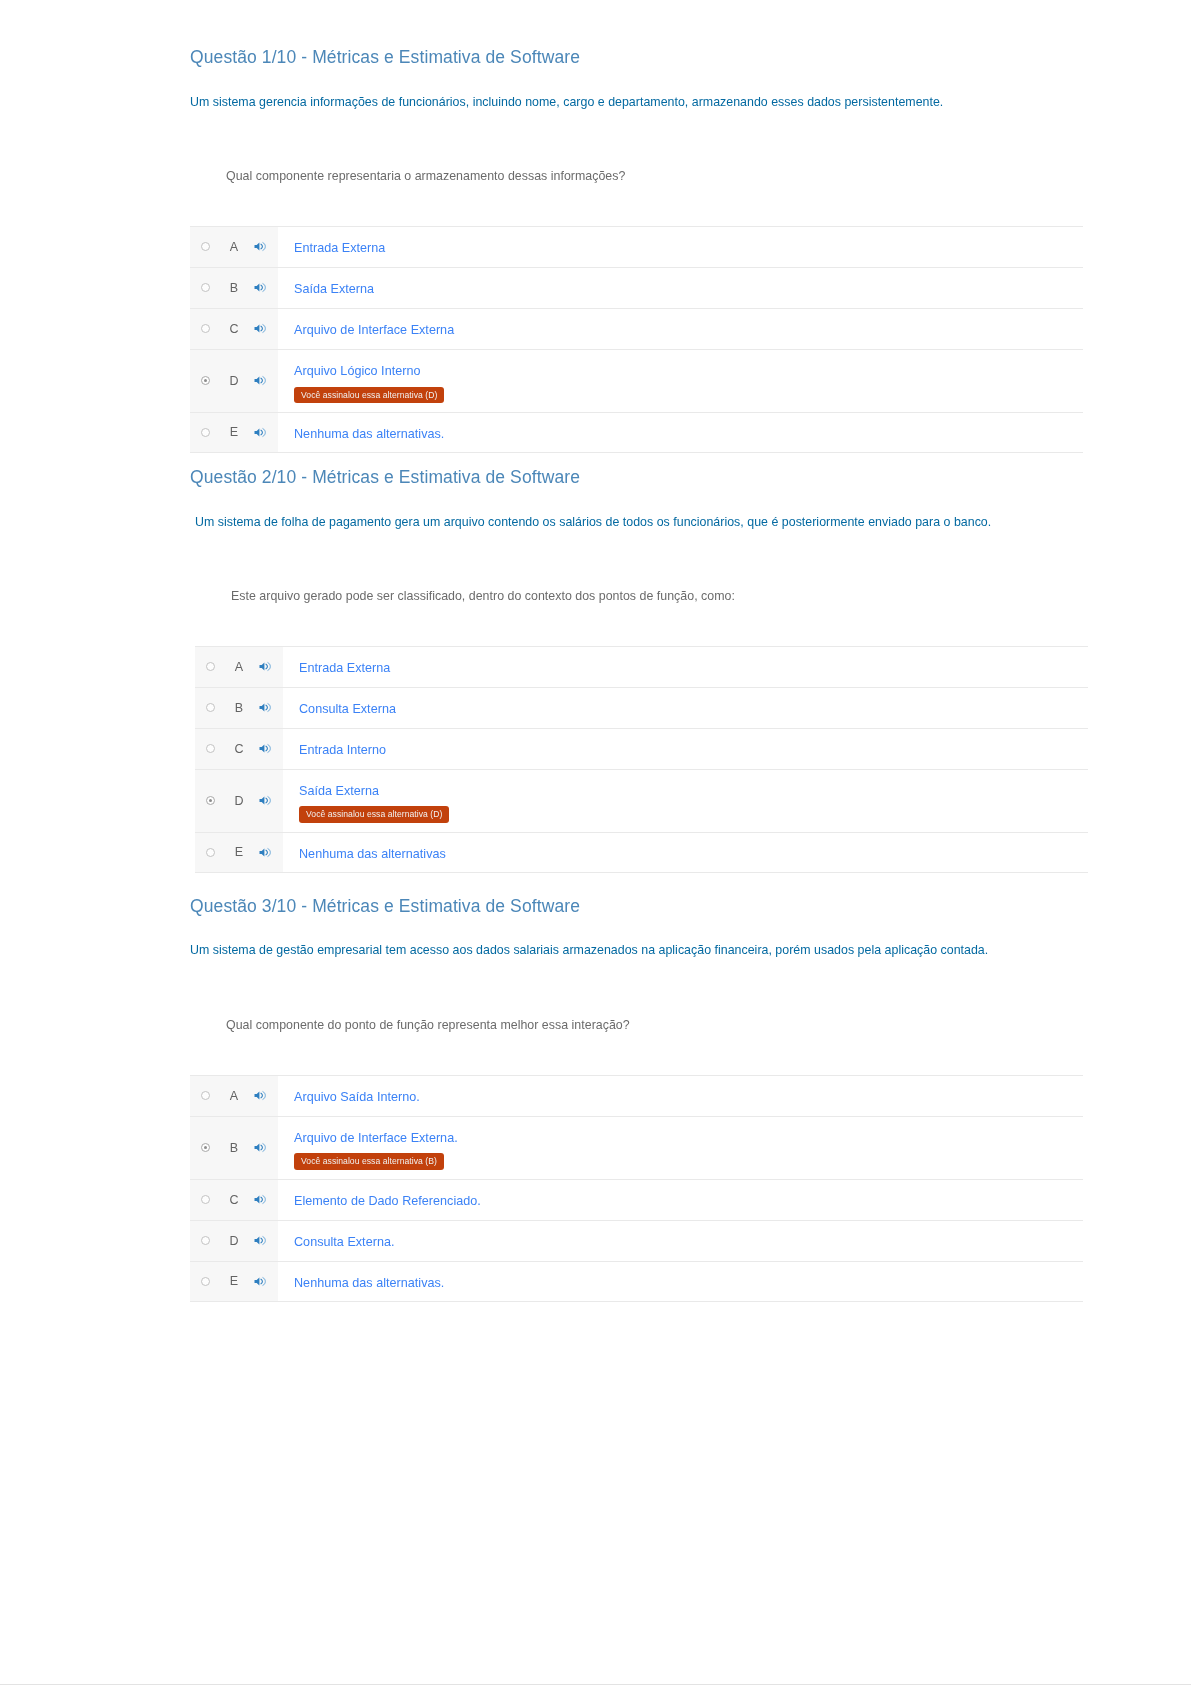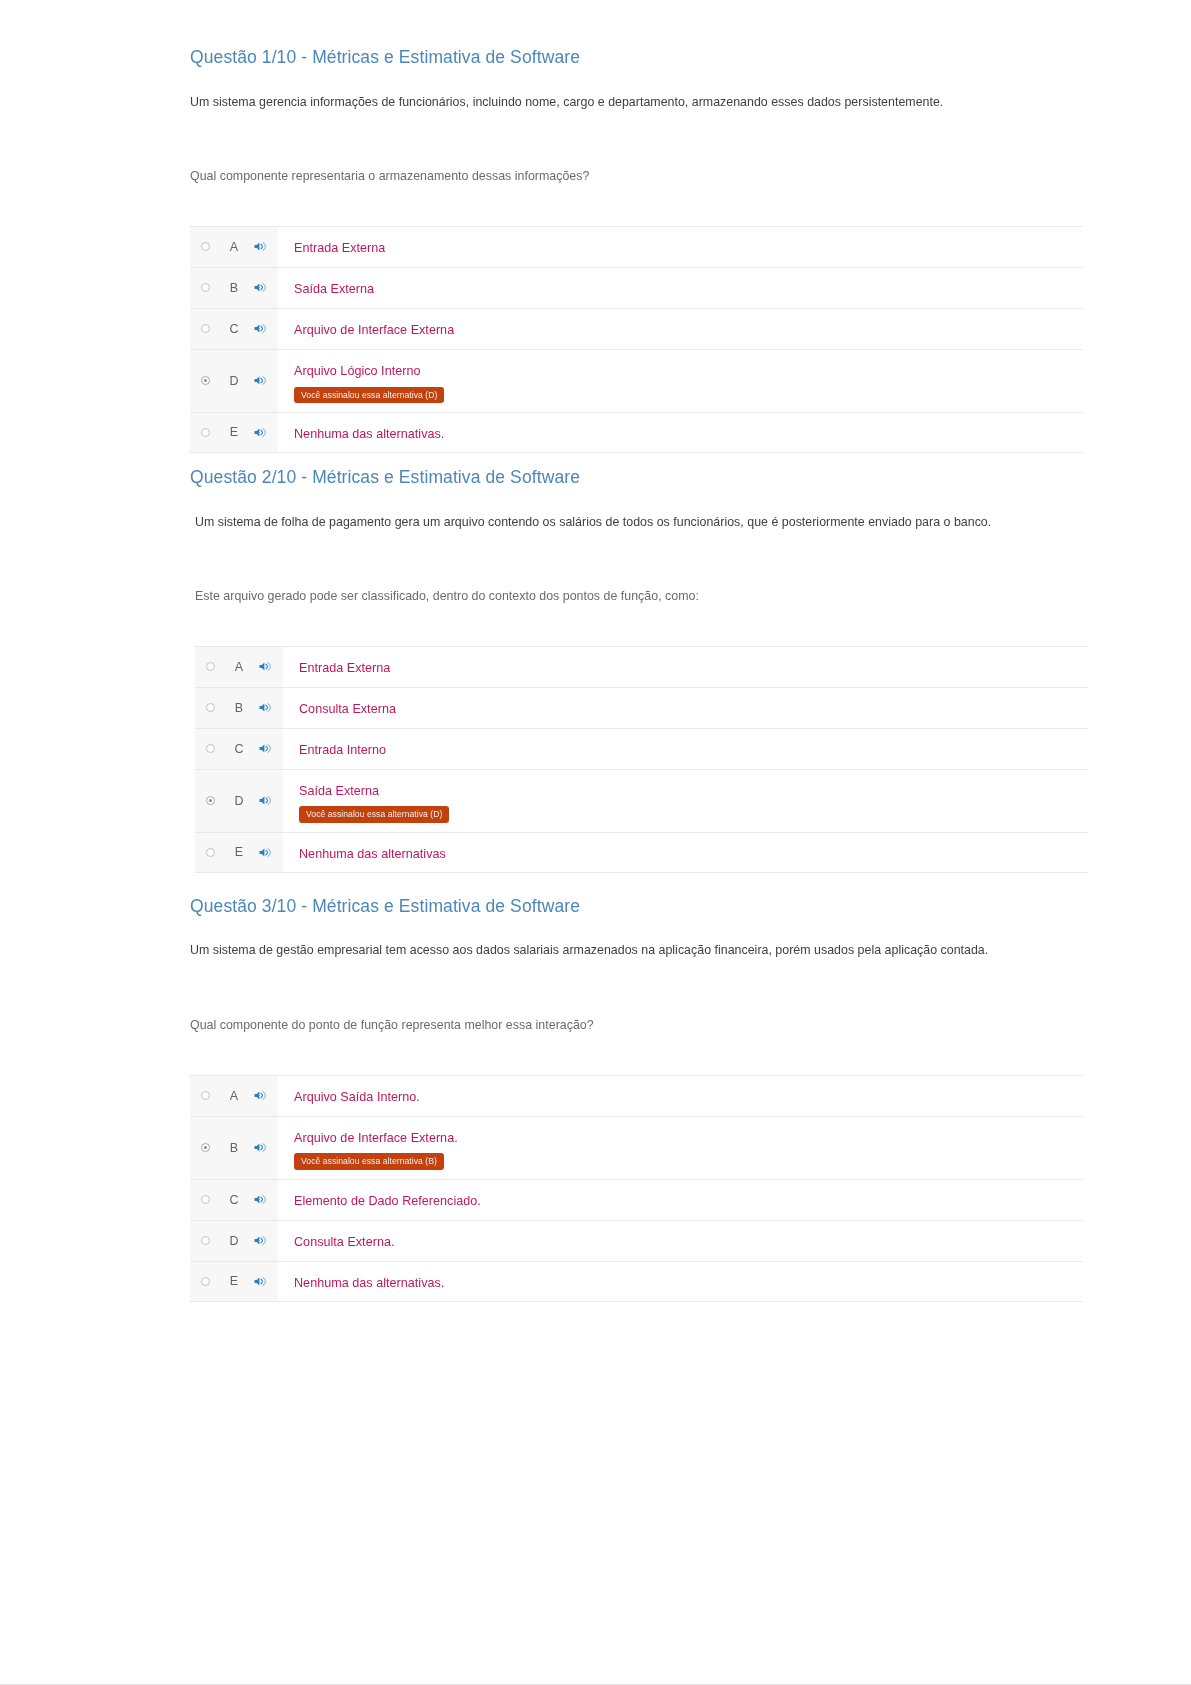--- a/index.html
+++ b/index.html
@@ -42,32 +42,33 @@
   .q-title {
     color: #4c87b8;
     font-size: 17.5px;
     font-weight: 400;
     letter-spacing: 0.1px;
     margin: 0 0 0 0;
     padding: 0;
     line-height: 1.35;
   }
   .q-statement {
-    color: #404040;
+    color: #0369a1;
     font-size: 12.4px;
     line-height: 1.5;
     margin-top: 23px;
     letter-spacing: 0.02px;
   }
   .q-prompt {
     color: #6b6b6b;
     font-size: 12.4px;
     line-height: 1.5;
     margin-top: 56px;
     letter-spacing: 0.02px;
+    margin-left: 36px;
   }
 
   
   .alternatives {
     margin-top: 40px;
     width: 100%;
     border-collapse: collapse;
   }
   .alt-row {
     display: flex;
@@ -120,21 +121,21 @@
     align-items: center;
     line-height: 0;
   }
   .alt-body {
     flex: 1 1 auto;
     padding: 11px 0 9px 16px;
     background: #ffffff;
     align-self: stretch;
   }
   .alt-text {
-    color: #be185d;
+    color: #3b82f6;
     font-size: 12.6px;
     line-height: 1.25;
     letter-spacing: 0.02px;
   }
   .alt-badge {
     display: inline-block;
     margin-top: 7px;
     background: #c2410c;
     color: #f1f1f1;
     font-size: 8.6px;

